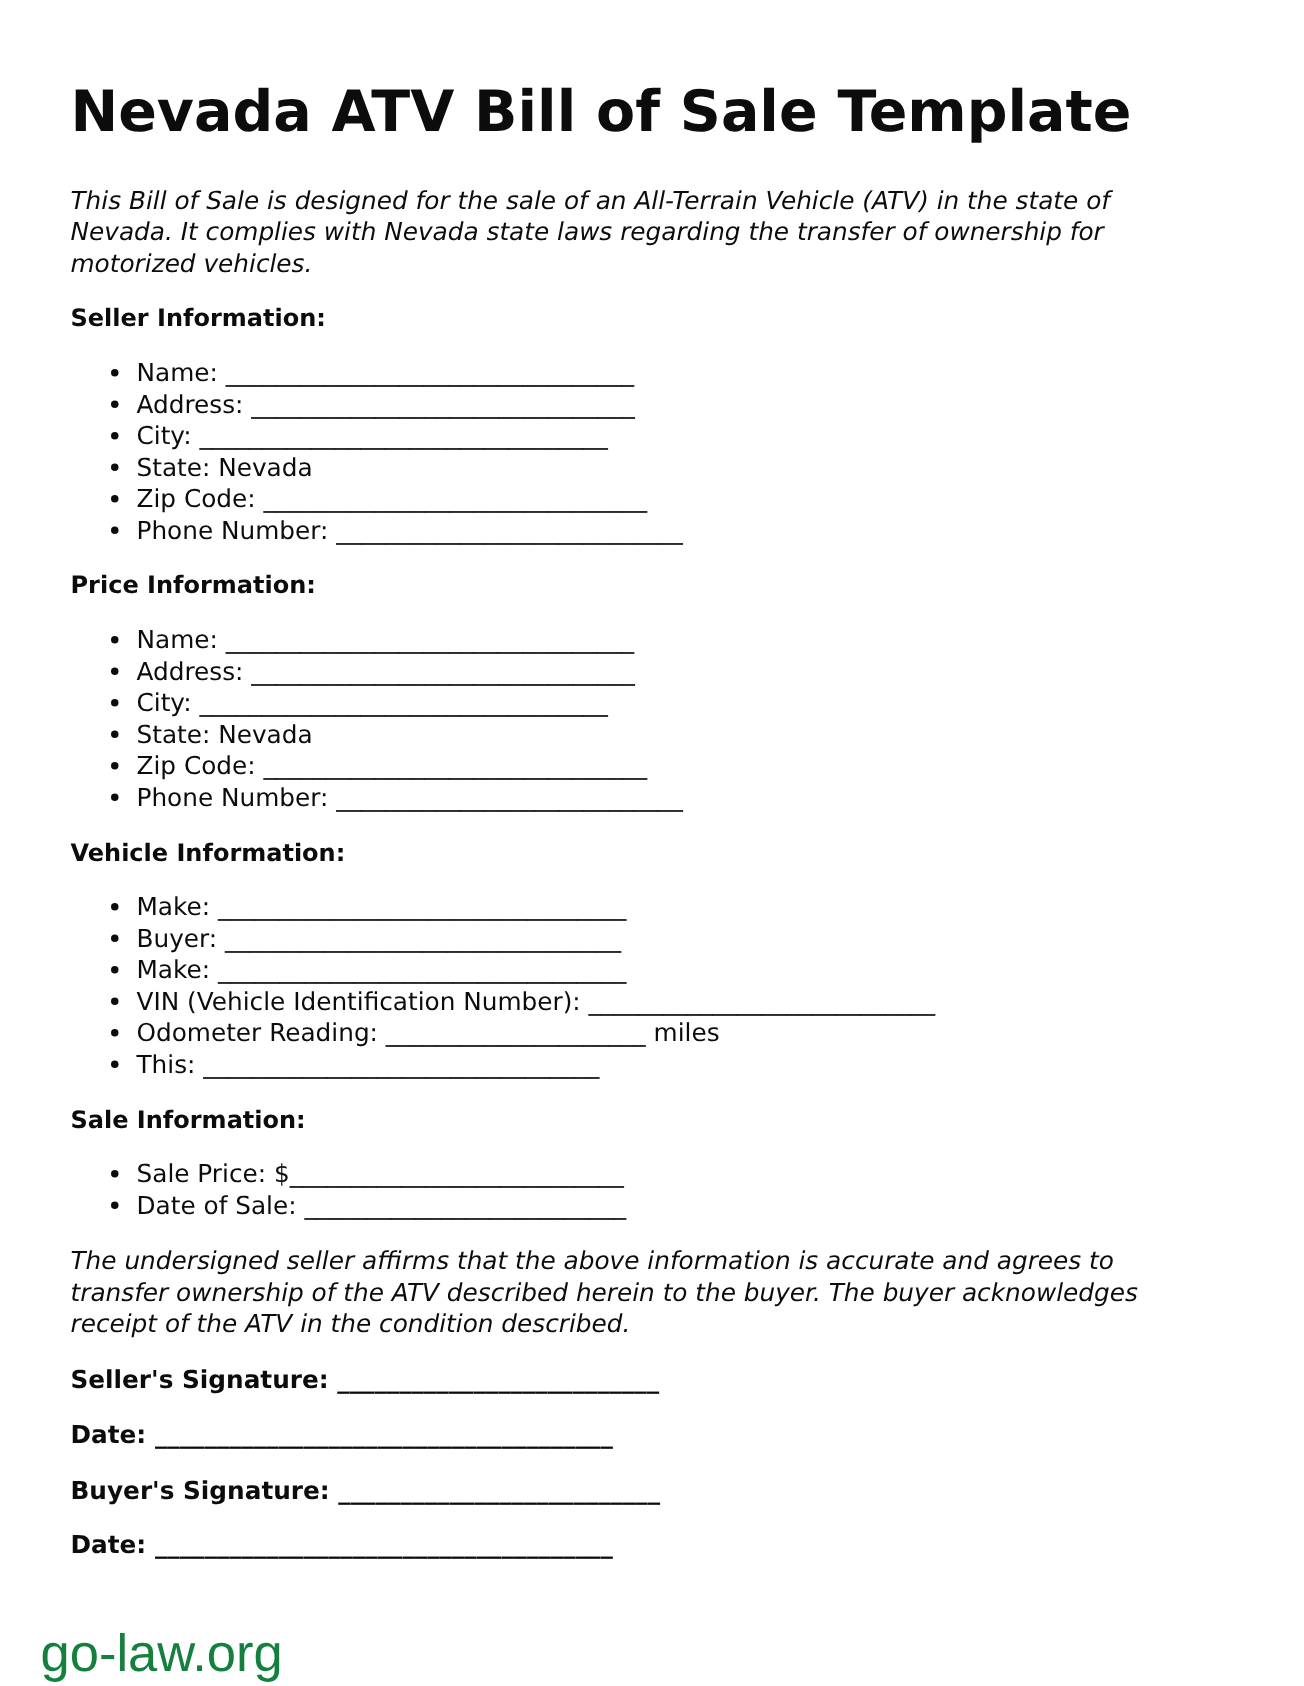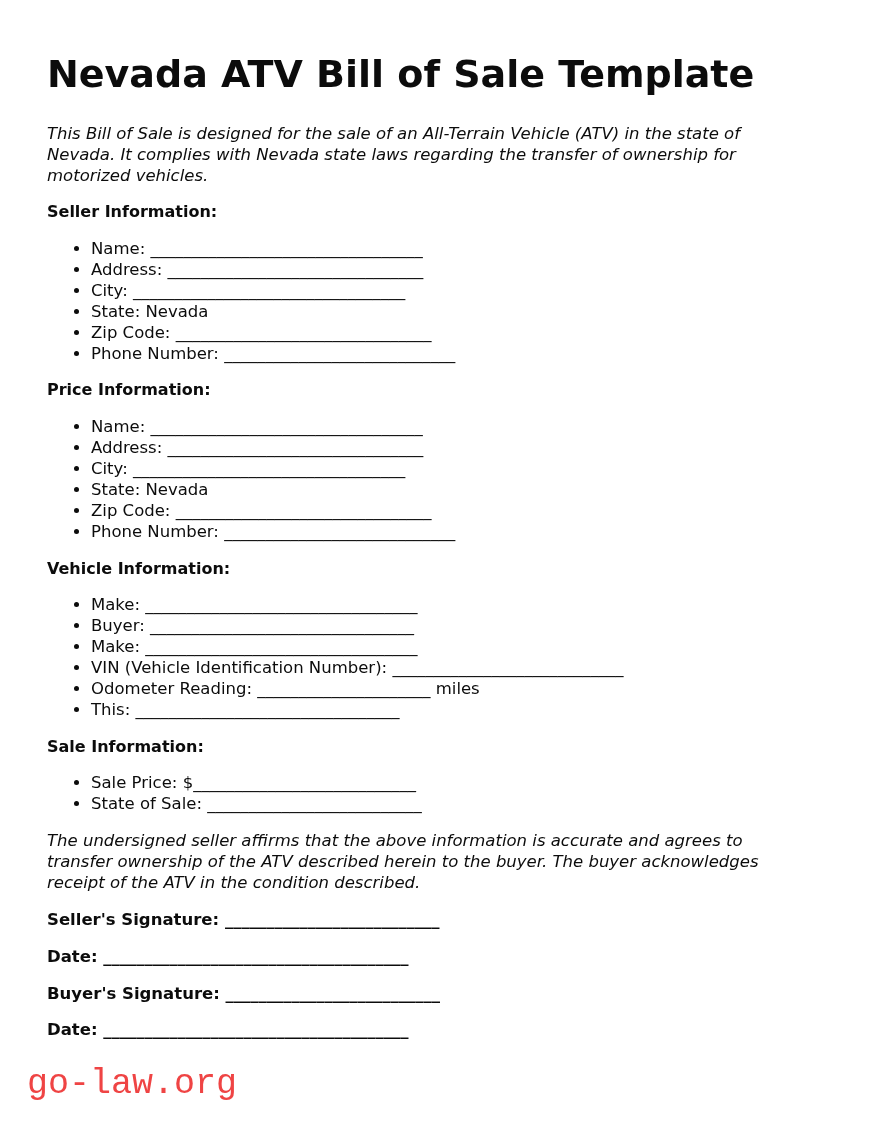--- a/index.html
+++ b/index.html
@@ -38,25 +38,25 @@
   }
   ul.doc-list li {
     margin: 0;
     padding: 0;
   }
   p.sig-line {
     font-weight: bold;
     margin: 16px 0;
   }
   .footer-brand {
-    margin: 22px 0 0 -20px;
-    font-family: Liberation Mono, monospace;
+    margin: 40px 0 0 -20px;
+    font-family: Liberation Sans, sans-serif;
     font-size: 35px;
     font-weight: normal;
-    color: #ef4444;
+    color: #15803d;
     line-height: 1.25;
   }
 </style>
 </head>
 <body>
 
 <h1 class="doc-title">Nevada ATV Bill of Sale Template</h1>
 
 <p class="para">This Bill of Sale is designed for the sale of an All-Terrain Vehicle (ATV) in the state of
 Nevada. It complies with Nevada state laws regarding the transfer of ownership for
@@ -88,21 +88,21 @@
   <li><span>Buyer:</span> <span>________________________________</span></li>
   <li><span>Make:</span> <span>_________________________________</span></li>
   <li><span>VIN (Vehicle Identification Number):</span> <span>____________________________</span></li>
   <li><span>Odometer Reading:</span> <span>_____________________</span> <span>miles</span></li>
   <li><span>This:</span> <span>________________________________</span></li>
 </ul>
 
 <h2 class="section-heading">Sale Information:</h2>
 <ul class="doc-list">
   <li><span>Sale Price:</span> <span>$___________________________</span></li>
-  <li><span>State of Sale:</span> <span>__________________________</span></li>
+  <li><span>Date of Sale:</span> <span>__________________________</span></li>
 </ul>
 
 <p class="para">The undersigned seller affirms that the above information is accurate and agrees to
 transfer ownership of the ATV described herein to the buyer. The buyer acknowledges
 receipt of the ATV in the condition described.</p>
 
 <p class="sig-line"><span>Seller's Signature:</span> <span>__________________________</span></p>
 <p class="sig-line"><span>Date:</span> <span>_____________________________________</span></p>
 <p class="sig-line"><span>Buyer's Signature:</span> <span>__________________________</span></p>
 <p class="sig-line"><span>Date:</span> <span>_____________________________________</span></p>

